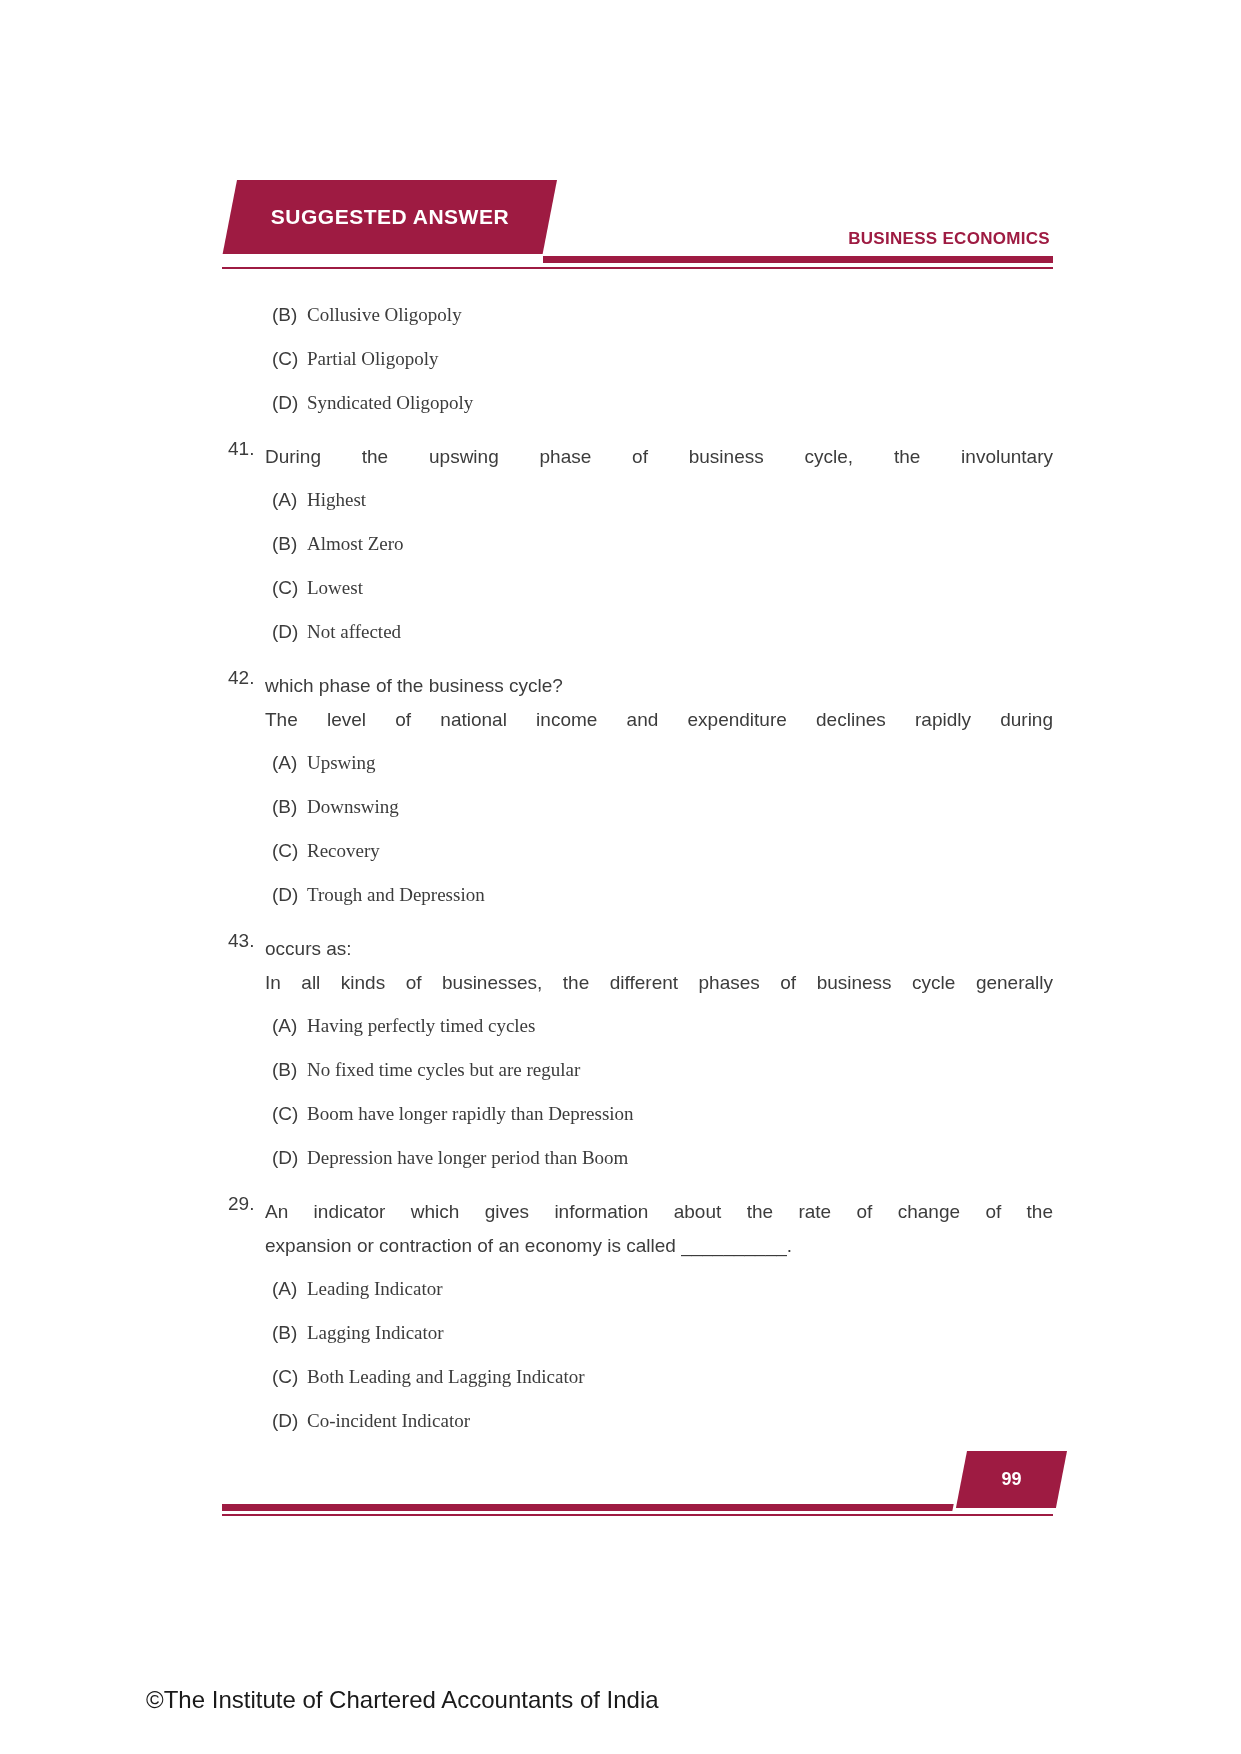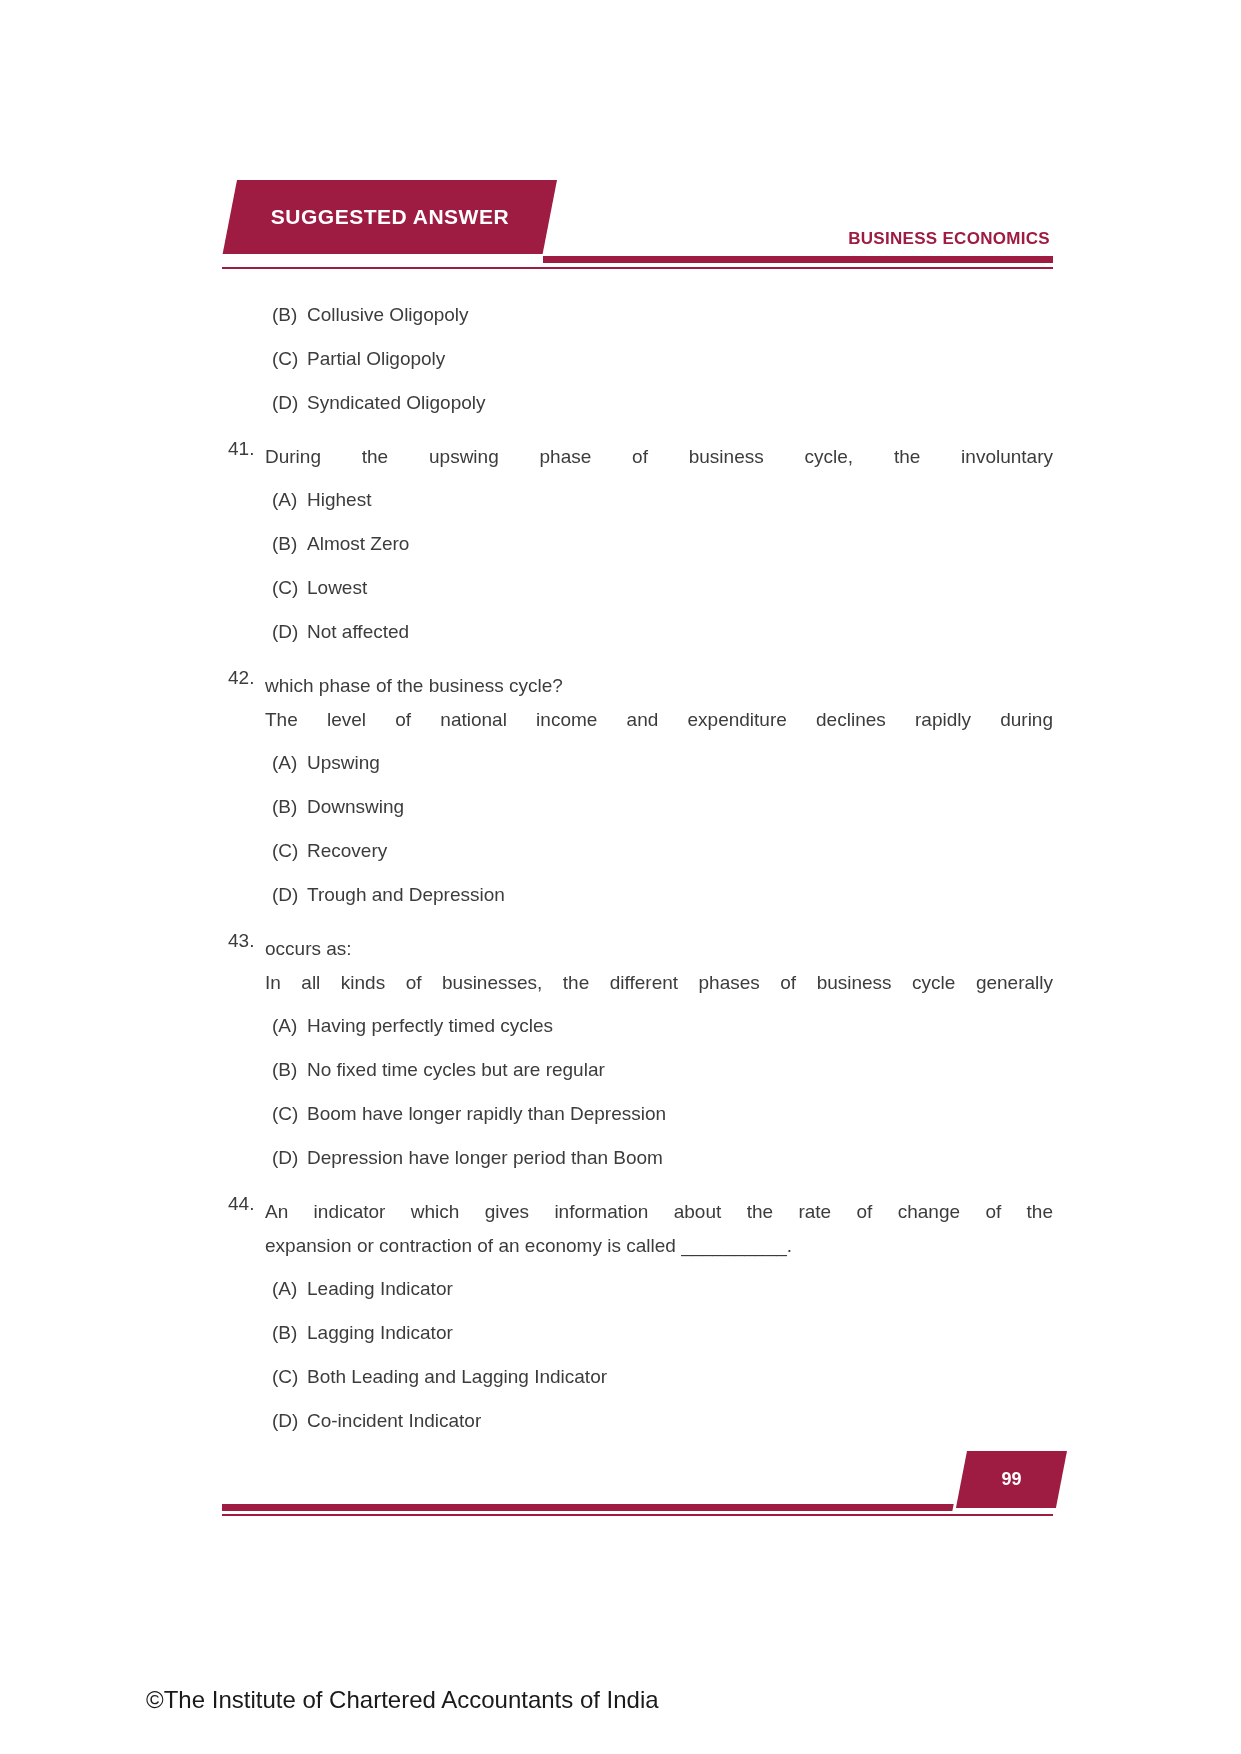--- a/index.html
+++ b/index.html
@@ -29,21 +29,21 @@
   }
   .header-rule-thick{position:absolute;left:543px;top:256px;width:510px;height:7px;background:var(--accent);}
   .header-rule-thin{position:absolute;left:222px;top:267px;width:831px;height:2px;background:var(--accent);}
   
   .content{
     position:absolute;left:228px;top:304px;width:825px;
     color:var(--ink);font-size:19px;
   }
   .opt-row{display:flex;line-height:22px;margin-bottom:22px;}
   .opt-label{flex:0 0 35px;padding-left:44px;box-sizing:content-box;}
-  .opt-text{flex:1;}
+  .opt-text{flex:1;font-family:Liberation Serif, serif;}
   .question{margin-top:2px;margin-bottom:19px;}
   .q-head{display:flex;justify-content:space-between;}
   .q-num{flex:0 0 37px;line-height:26px;}
   .q-text{flex:1;line-height:26px;}
   .q-line{line-height:26px;margin-top:8px;}
   .q-line.justified{text-align:justify;text-align-last:justify;}
   
   .footer-rule-thick{position:absolute;left:222px;top:1504px;width:820px;height:7px;background:var(--accent);z-index:1;}
   .footer-rule-thin{position:absolute;left:222px;top:1514px;width:831px;height:2px;background:var(--accent);z-index:1;}
   .page-badge{
@@ -160,21 +160,21 @@
       <span class="opt-label">(C)</span>
       <span class="opt-text">Boom have longer rapidly than Depression</span>
     </div>
     <div class="opt-row">
       <span class="opt-label">(D)</span>
       <span class="opt-text">Depression have longer period than Boom</span>
     </div>
 
     <div class="question">
       <div class="q-head">
-        <span class="q-num">44.</span>
+        <span class="q-num">29.</span>
         <div class="q-text">
           <div class="q-line justified">An indicator which gives information about the rate of change of the</div>
           <div class="q-line">expansion or contraction of an economy is called __________.</div>
         </div>
       </div>
     </div>
     <div class="opt-row">
       <span class="opt-label">(A)</span>
       <span class="opt-text">Leading Indicator</span>
     </div>

